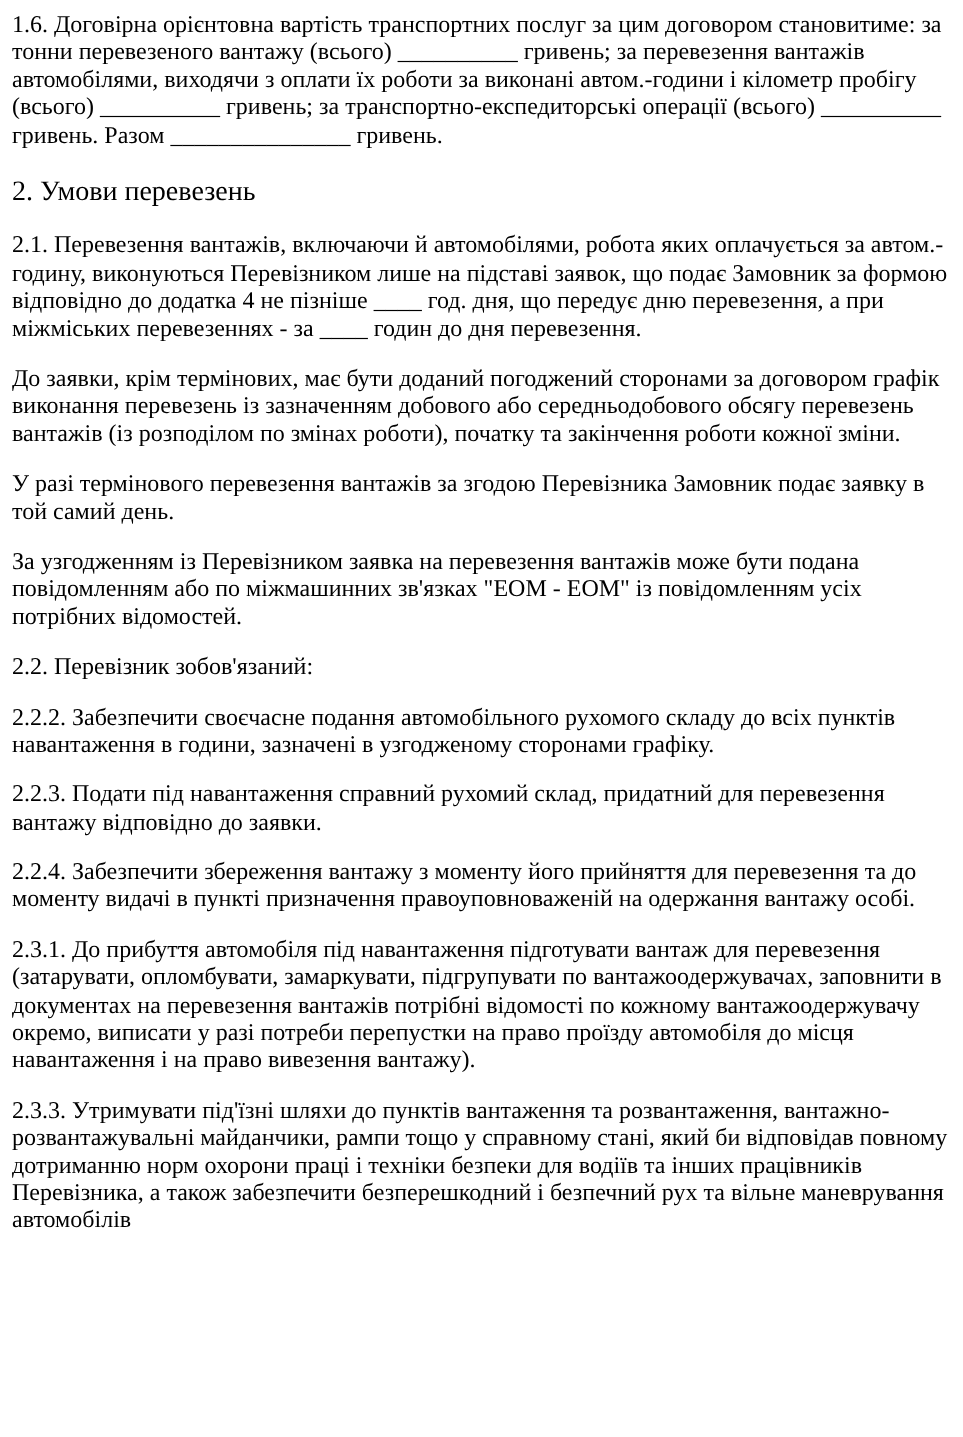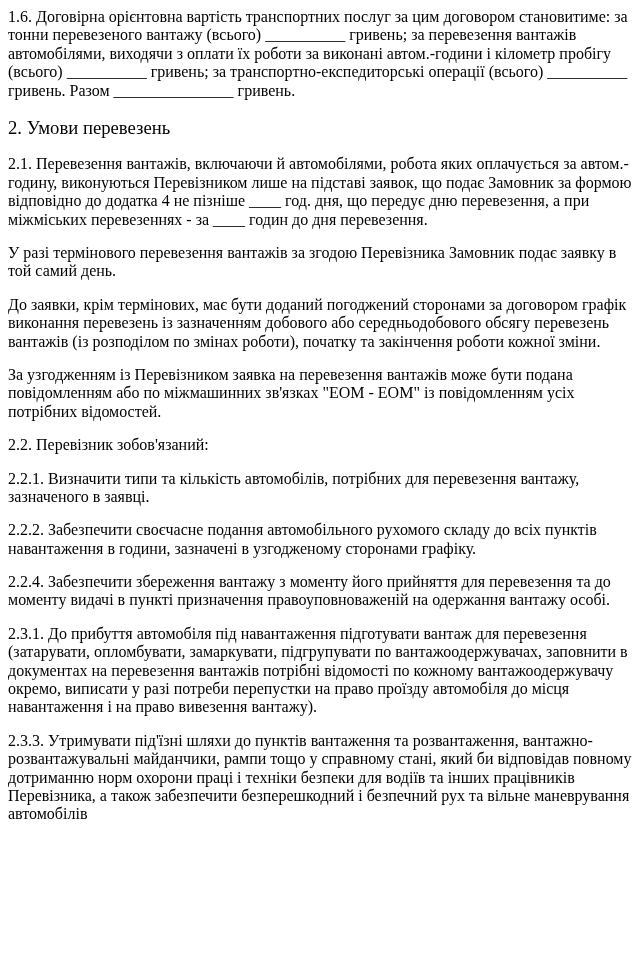--- a/index.html
+++ b/index.html
@@ -29,22 +29,22 @@
     margin: 17px 0;
   }
 </style>
 </head>
 <body>
 
 <div class="document">
   <p class="first">1.6. Договірна орієнтовна вартість транспортних послуг за цим договором становитиме: за тонни перевезеного вантажу (всього) __________ гривень; за перевезення вантажів автомобілями, виходячи з оплати їх роботи за виконані автом.-години і кілометр пробігу (всього) __________ гривень; за транспортно-експедиторські операції (всього) __________ гривень. Разом _______________ гривень.</p>
   <h2>2. Умови перевезень</h2>
   <p>2.1. Перевезення вантажів, включаючи й автомобілями, робота яких оплачується за автом.-годину, виконуються Перевізником лише на підставі заявок, що подає Замовник за формою відповідно до додатка 4 не пізніше ____ год. дня, що передує дню перевезення, а при міжміських перевезеннях - за ____ годин до дня перевезення.</p>
+  <p>До заявки, крім термінових, має бути доданий погоджений сторонами за договором графік виконання перевезень із зазначенням добового або середньодобового обсягу перевезень вантажів (із розподілом по змінах роботи), початку та закінчення роботи кожної зміни.</p>
   <p>У разі термінового перевезення вантажів за згодою Перевізника Замовник подає заявку в той самий день.</p>
-  <p>До заявки, крім термінових, має бути доданий погоджений сторонами за договором графік виконання перевезень із зазначенням добового або середньодобового обсягу перевезень вантажів (із розподілом по змінах роботи), початку та закінчення роботи кожної зміни.</p>
   <p>За узгодженням із Перевізником заявка на перевезення вантажів може бути подана повідомленням або по міжмашинних зв'язках "ЕОМ - ЕОМ" із повідомленням усіх потрібних відомостей.</p>
   <p>2.2. Перевізник зобов'язаний:</p>
-  <p>2.2.1. Визначити типи та кількість автомобілів, потрібних для перевезення вантажу, зазначеного в заявці.</p>
   <p>2.2.2. Забезпечити своєчасне подання автомобільного рухомого складу до всіх пунктів навантаження в години, зазначені в узгодженому сторонами графіку.</p>
+  <p>2.2.3. Подати під навантаження справний рухомий склад, придатний для перевезення вантажу відповідно до заявки.</p>
   <p>2.2.4. Забезпечити збереження вантажу з моменту його прийняття для перевезення та до моменту видачі в пункті призначення правоуповноваженій на одержання вантажу особі.</p>
   <p>2.3.1. До прибуття автомобіля під навантаження підготувати вантаж для перевезення (затарувати, опломбувати, замаркувати, підгрупувати по вантажоодержувачах, заповнити в документах на перевезення вантажів потрібні відомості по кожному вантажоодержувачу окремо, виписати у разі потреби перепустки на право проїзду автомобіля до місця навантаження і на право вивезення вантажу).</p>
   <p>2.3.3. Утримувати під'їзні шляхи до пунктів вантаження та розвантаження, вантажно-розвантажувальні майданчики, рампи тощо у справному стані, який би відповідав повному дотриманню норм охорони праці і техніки безпеки для водіїв та інших працівників Перевізника, а також забезпечити безперешкодний і безпечний рух та вільне маневрування автомобілів</p>
 </div>
 
 </body></html>

